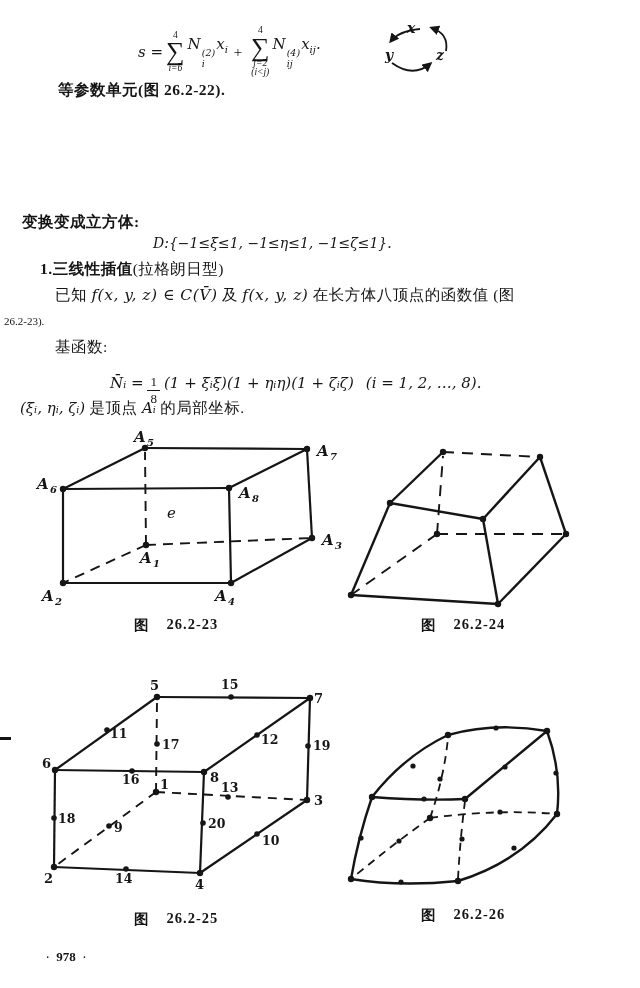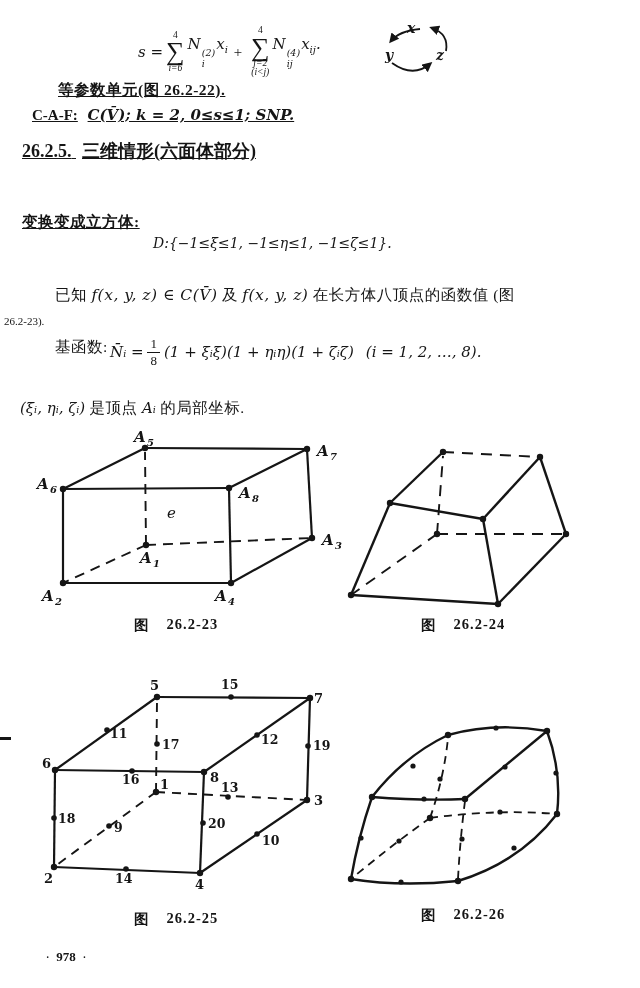--- a/index.html
+++ b/index.html
@@ -1,21 +1,21 @@
 <!DOCTYPE html>
 <html><head>
 <meta charset="utf-8">
 <style>
   html,body{margin:0;padding:0;background:#e8e8e8;}
   #page{position:relative;width:640px;height:988px;background:#ffffff;color:#151515;
         font-family:"Liberation Serif","DejaVu Serif",serif;overflow:hidden;}
   .abs{position:absolute;}
   .cjk{font-size:15.5px;letter-spacing:.5px;white-space:nowrap;}
   .math{font-style:italic;font-family:"DejaVu Serif","Liberation Serif",serif;}
-  .b{font-weight:bold;text-decoration:underline;}
+  .b{font-weight:bold;}
   
   #formula-top{left:138px;top:22px;height:60px;display:flex;align-items:center;
                font-size:15px;font-style:italic;white-space:nowrap;}
   .msum{display:inline-flex;flex-direction:column;align-items:center;line-height:1;margin:0 3px;}
   .msum .lim{font-size:9.5px;font-style:italic;letter-spacing:0;}
   .msum .sg{font-size:26px;font-style:normal;line-height:.9;}
   .supsub{display:inline-flex;flex-direction:column;align-items:flex-start;font-size:9.5px;
           line-height:1.15;vertical-align:-7px;margin:0 1px;}
   sub.mi{font-size:10px;}
   
@@ -73,43 +73,38 @@
     </g>
     <g font-size="14" font-style="italic" font-weight="bold" fill="#151515">
       <text x="407" y="33">x</text>
       <text x="385" y="60">y</text>
       <text x="436" y="60">z</text>
     </g>
   </svg>
 
   <div class="abs cjk b" style="left:58px;top:80px">等参数单元(图 26.2-22).</div>
 
-  <div class="abs" style="left:32px;top:106px;font-size:15px;white-space:nowrap">
-    <span class="b">C-A-F:</span>
-    <span class="math b" style="margin-left:6px">C(V̄);  k = 2,  0≤s≤1;   SNP.</span>
-  </div>
-
-  <div class="abs b" style="left:22px;top:139px;font-size:18px;white-space:nowrap">
-    <span>26.2.5.</span>
-    <span style="margin-left:6px">三维情形(六面体部分)</span>
-  </div>
+
 
   <div class="abs cjk b" style="left:22px;top:212px">变换变成立方体:</div>
 
   <div class="abs math" style="left:153px;top:235px;font-size:14px">D:{−1≤ξ≤1,  −1≤η≤1,  −1≤ζ≤1}.</div>
 
+  <div class="abs cjk" style="left:40px;top:259px">
+    <span class="b">1.</span><span class="b">三线性插值</span><span>(拉格朗日型)</span>
+  </div>
 
   <div class="abs cjk" style="left:55px;top:285px">
     <span>已知 </span><span class="math">f(x, y, z) ∈ C(V̄)</span><span> 及 </span><span class="math">f(x, y, z)</span><span> 在长方体八顶点的函数值 (图</span>
   </div>
   <div class="abs" style="left:4px;top:315px;font-size:11px">26.2-23).</div>
 
   <div class="abs cjk" style="left:55px;top:337px">基函数:</div>
 
-  <div class="abs" style="left:110px;top:336px;display:flex;align-items:center;font-size:15px;white-space:nowrap">
+  <div class="abs" style="left:110px;top:374px;display:flex;font-size:15px;white-space:nowrap">
     <span class="math">N̄ᵢ =</span>
     <span class="frac">
       <span class="num">1</span>
       <span>8</span>
     </span>
     <span class="math">(1 + ξᵢξ)(1 + ηᵢη)(1 + ζᵢζ)</span>
     <span class="math" style="margin-left:12px">(i = 1, 2, …, 8).</span>
   </div>
 
   <div class="abs" style="left:20px;top:398px;font-size:15px;white-space:nowrap">

